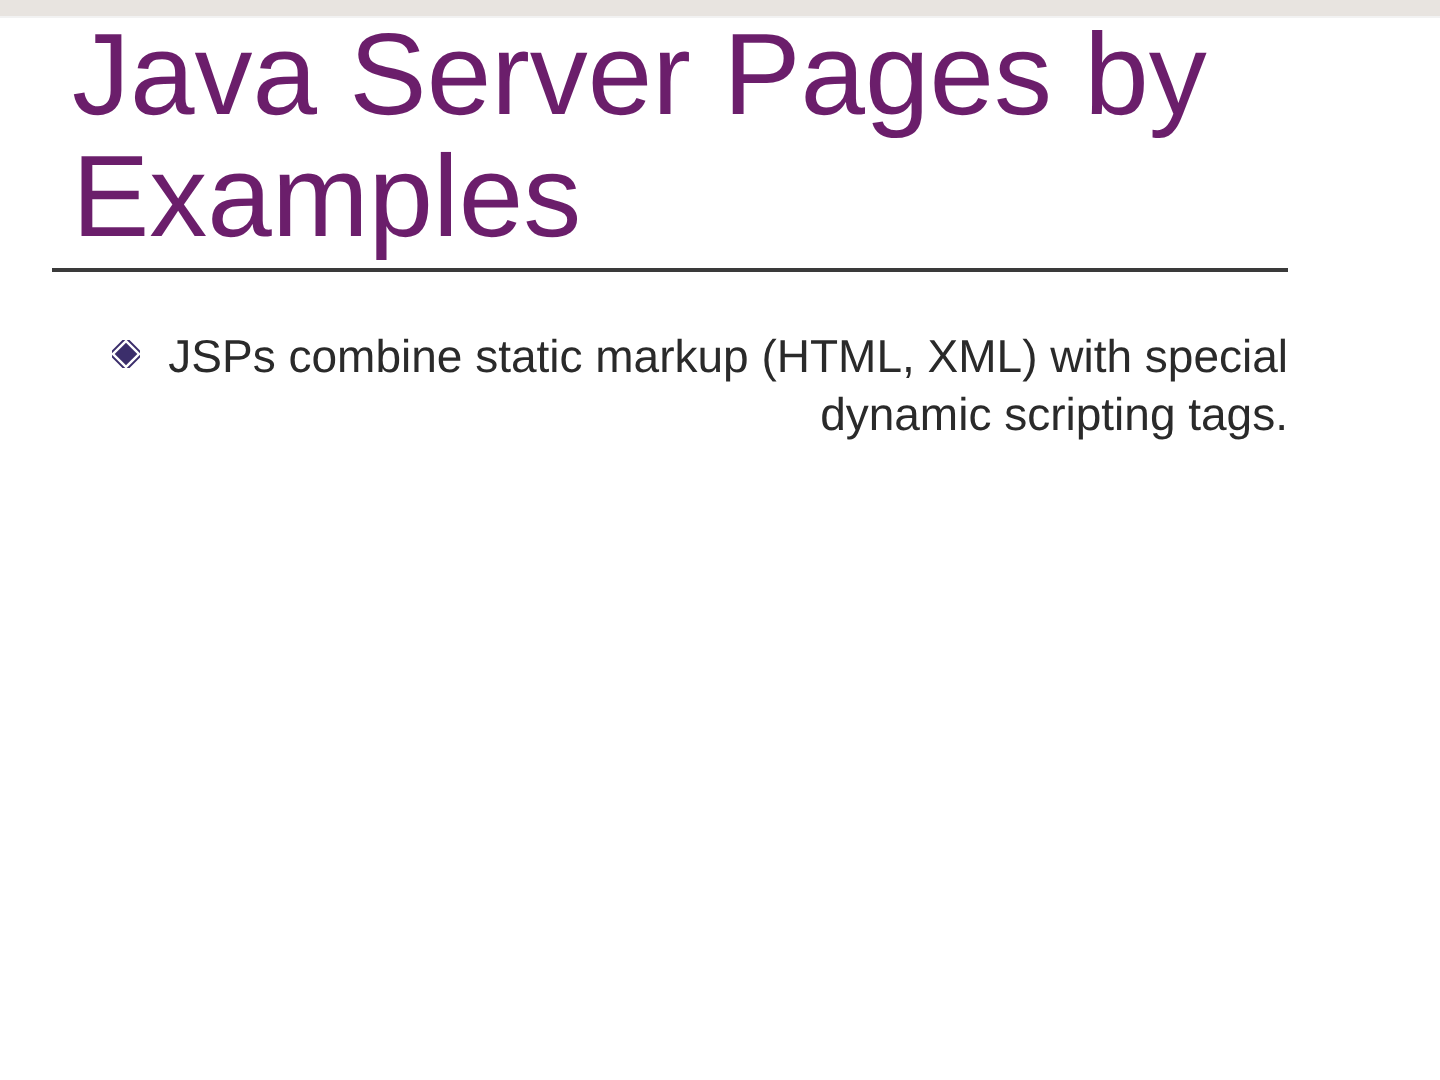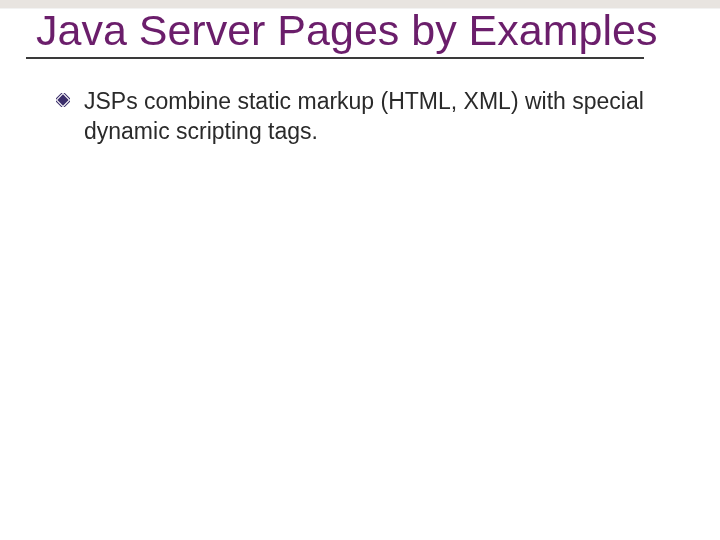--- a/index.html
+++ b/index.html
@@ -15,38 +15,39 @@
     left: 0;
     right: 0;
     height: 8px;
     background: #e8e4e0;
     box-shadow: 0 1px 0 rgba(0,0,0,0.05);
   }
   .slide {
     padding: 8px 36px 0 36px;
   }
   .title {
-    font-size: 43px;
+    font-size: 58px;
     line-height: 1.05;
     color: #6b1e6b;
     font-weight: 400;
     letter-spacing: 0px;
     margin-bottom: 4px;
   }
   .title-underline {
     border: none;
     border-top: 2px solid #3a3a3a;
     margin-left: -10px;
     margin-right: 40px;
     margin-bottom: 28px;
   }
   .bullets {
     list-style: none;
     padding-left: 48px;
     padding-right: 40px;
+    text-align: right;
   }
   .bullets li {
     position: relative;
     font-size: 23px;
     line-height: 1.28;
     color: #2a2a2a;
     margin-bottom: 2px;
   }
   .bullet-icon {
     position: absolute;

